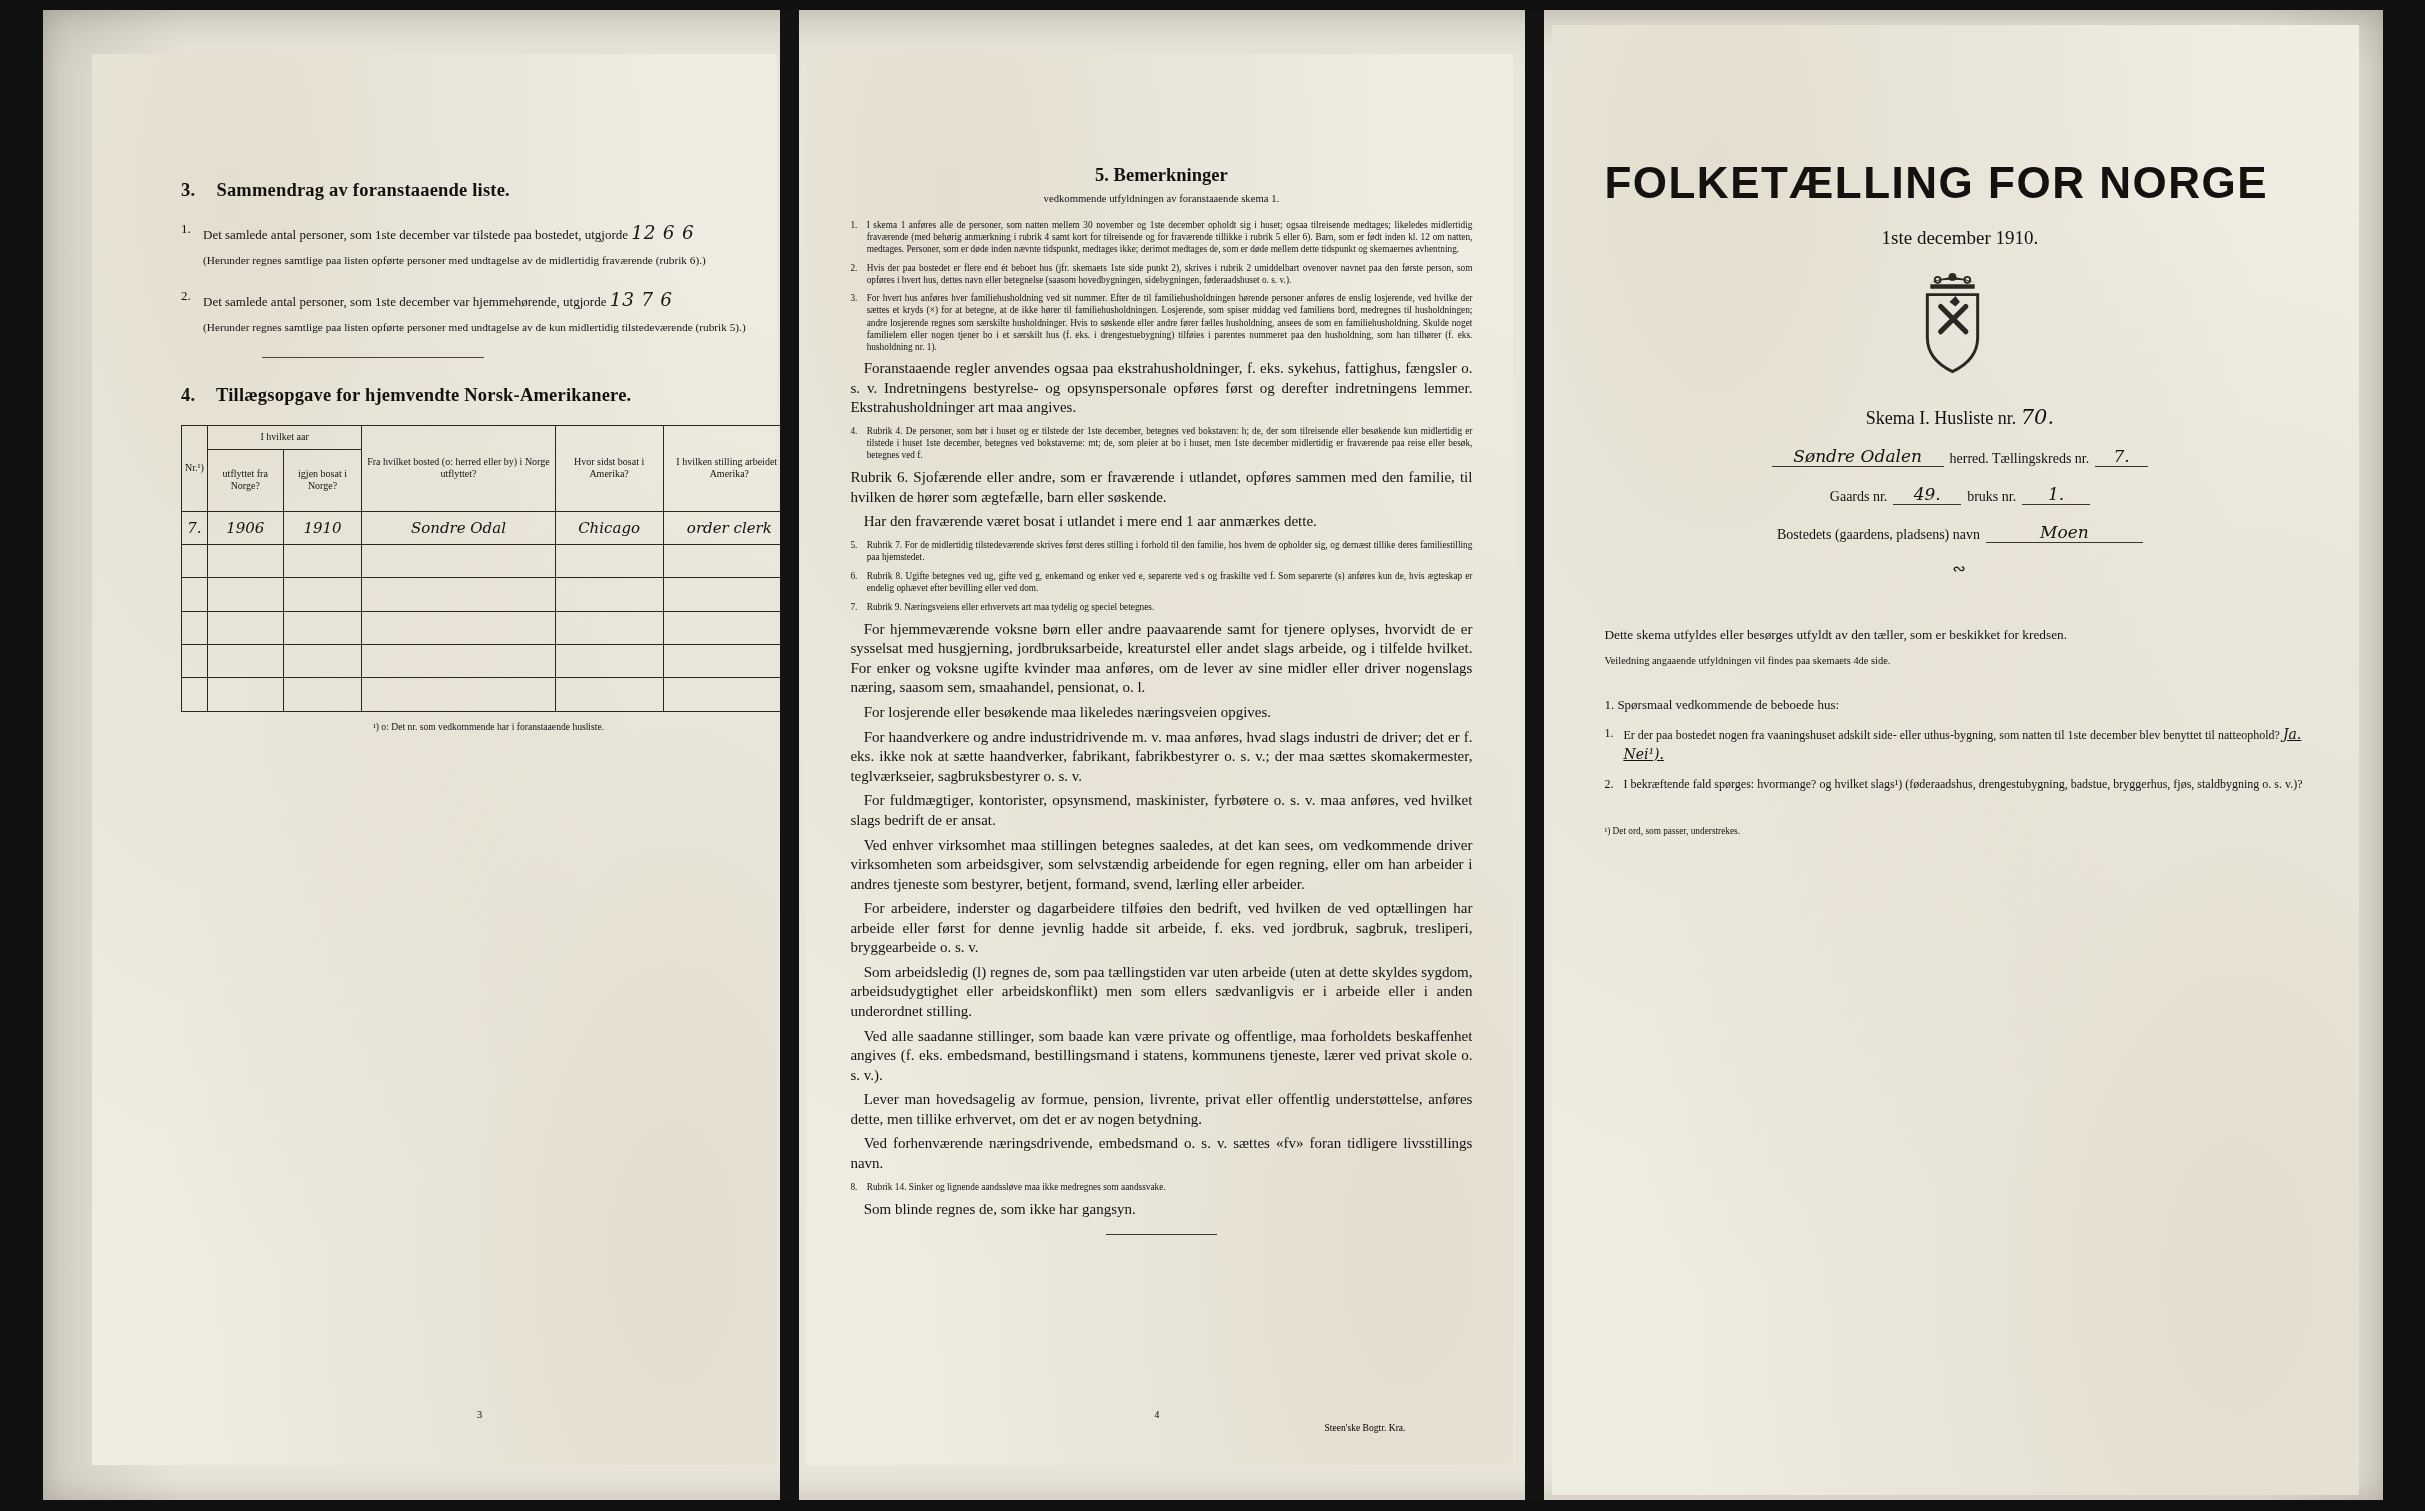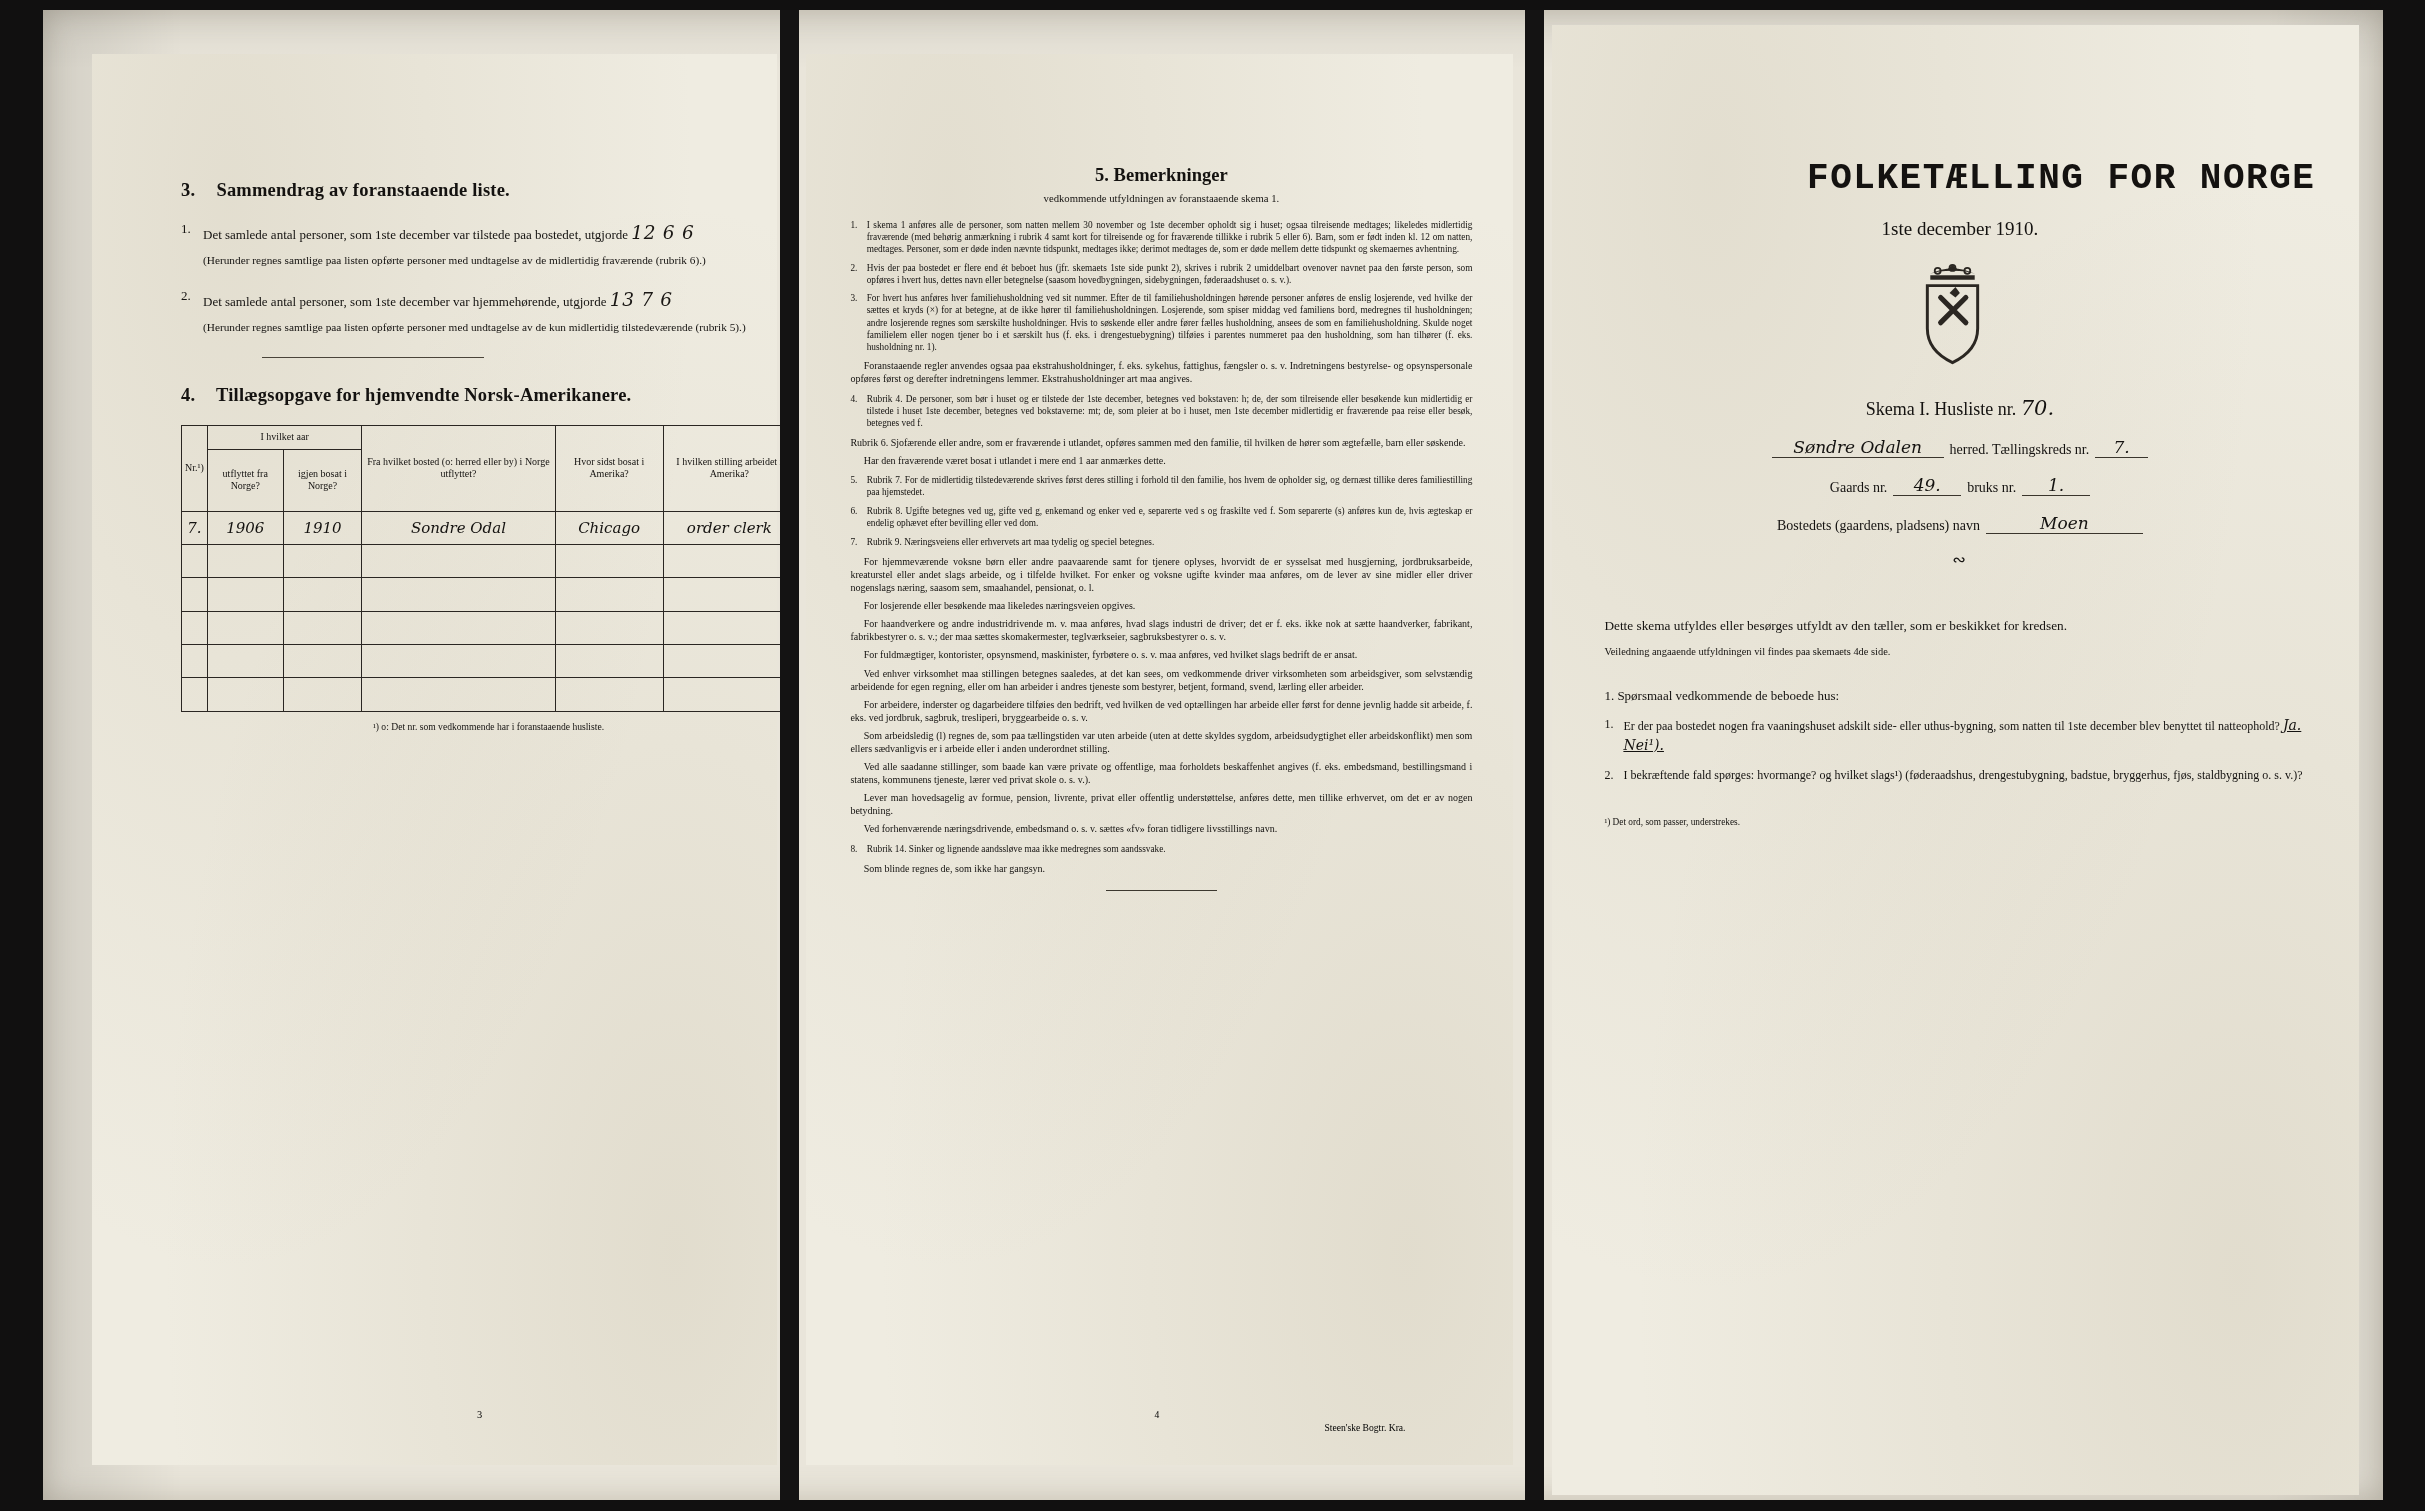--- a/index.html
+++ b/index.html
@@ -151,33 +151,33 @@
   ol.m-list { margin: 0; padding: 0; list-style: none; }
   ol.m-list > li {
     display: flex;
     font-size: 9.3px;
     line-height: 1.30;
     margin-bottom: 6.7px;
     text-align: justify;
   }
   ol.m-list > li .n { flex: 0 0 16.3px; width: 16.3px; }
   ol.m-list > li .b { flex: 1; }
-  .m-para { font-size: 10px; line-height: 1.30; text-align: justify; margin: 5.2px 0 0 0; }
+  .m-para { font-size: 15px; line-height: 1.30; text-align: justify; margin: 5.2px 0 0 0; }
   .m-para.ind { text-indent: 13.3px; }
   .m-rule { width: 111px; height: 0.7px; background: #3c382f; margin: 15px auto 0 auto; }
   .m-foot { position: absolute; font-size: 9.6px; }
 
   
   .r-wrap { position: absolute; left: 52px; top: 89px; width: 711px; }
   .r-title {
-    text-align: right;
-    font-size: 36px;
+    text-align: left;
+    font-size: 44px;
     letter-spacing: 1.5px;
     margin: 44px 0 0 0;
-    font-family: Liberation Mono, monospace;
+    font-family: Liberation Sans, sans-serif;
   }
   .r-date { text-align: center; font-size: 19px; margin: 19px 0 0 0; }
   .crest { width: 104px; margin: 19px auto 0 auto; }
   .r-skjema { text-align: center; font-size: 18px; margin: 22px 0 0 0; }
   .r-skjema .hnum { font-family: "DejaVu Serif", serif; font-style: italic; font-size: 21px; }
   .r-line {
     font-size: 14px;
     margin: 19px 0 0 0;
     display: flex;
     align-items: flex-end;

